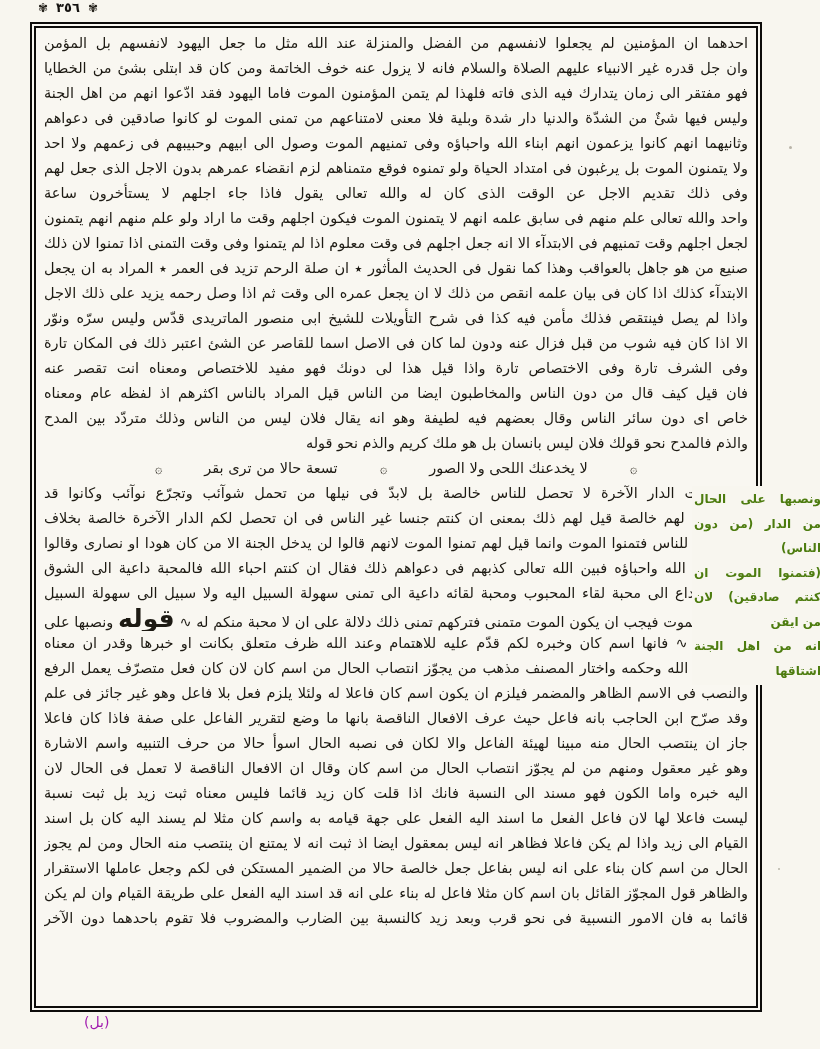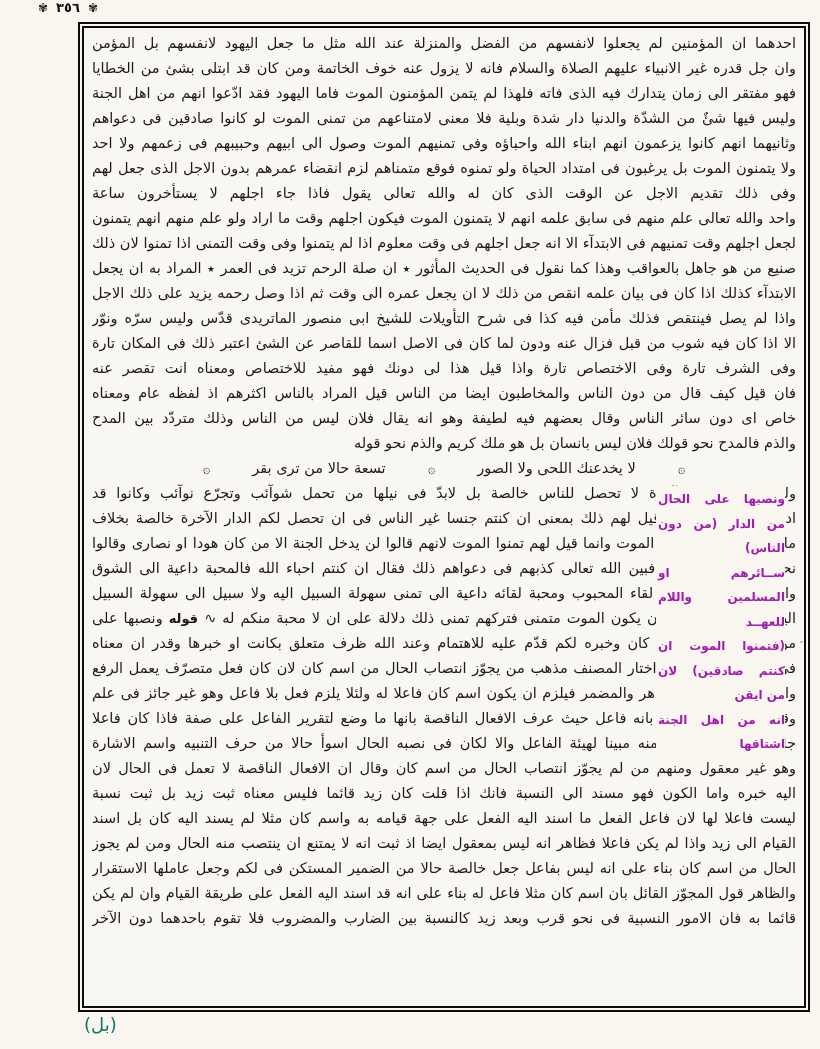--- a/index.html
+++ b/index.html
@@ -12,21 +12,21 @@
   
   .header{
     position:absolute;left:30px;top:0;width:732px;height:20px;
     font-size:13px;font-weight:bold;color:#141210;
     letter-spacing:1px;
   }
   .header .orn{font-size:12px;color:#23201a;padding:0 8px;}
   
   .frame{
     position:absolute;left:30px;top:22px;width:732px;height:990px;
-    border:2px solid #0d0c0a;box-sizing:border-box;background:#f9f7f1;margin-left:48px;
+    border:2px solid #0d0c0a;box-sizing:border-box;background:#f9f7f1;
   }
   .frame-inner{
     position:absolute;left:2px;top:2px;right:2px;bottom:2px;
     border:2px solid #0d0c0a;box-sizing:border-box;
   }
   
   .text{
     position:absolute;left:8px;right:8px;top:3px;bottom:3px;
     direction:rtl;overflow:hidden;
   }
@@ -36,33 +36,33 @@
     white-space:nowrap;
   }
   .line.justify{white-space:normal;}
   .line.right{text-align:right;text-align-last:right;white-space:normal;}
   .line.verse{
     display:flex;justify-content:center;align-items:center;gap:42px;
     white-space:nowrap;
   }
   .line.verse .rosette{font-size:13px;color:#26221a;}
   .line.qawluhu{white-space:normal;}
-  .qword{font-weight:bold;font-size:13px;letter-spacing:.5px;}
+  .qword{font-weight:bold;font-size:25px;letter-spacing:.5px;}
   
   .margin-note{
-    position:absolute;left:656px;top:486px;width:127px;
+    position:absolute;left:692px;top:486px;width:127px;
     direction:rtl;text-align:right;background:#f8f6ef;
-    font-size:12px;font-weight:bold;line-height:24.5px;color:#a21caf;
+    font-size:12px;font-weight:bold;line-height:24.5px;color:#4d7c0f;
     z-index:4;padding:1px 0 2px 2px;
   }
   .margin-note .mline{text-align:justify;text-align-last:right;}
   
   .catchword{
     position:absolute;left:84px;top:1014px;direction:rtl;
-    font-size:18px;color:#0f766e;
+    font-size:14px;color:#a21caf;
   }
   
   .speck{position:absolute;background:#b9b4a8;border-radius:50%;}
 </style>
 </head>
 <body>
 
 <div class="header">
   <span class="orn">✾</span><span>٣٥٦</span><span class="orn">✾</span>
 </div>
@@ -111,21 +111,20 @@
         <div class="line justify">القيام الى زيد واذا لم يكن فاعلا فظاهر انه ليس بمعقول ايضا اذ ثبت انه لا يمتنع ان ينتصب منه الحال ومن لم يجوز</div>
         <div class="line justify">الحال من اسم كان بناء على انه ليس بفاعل جعل خالصة حالا من الضمير المستكن فى لكم وجعل عاملها الاستقرار</div>
         <div class="line justify">والظاهر قول المجوّز القائل بان اسم كان مثلا فاعل له بناء على انه قد اسند اليه الفعل على طريقة القيام وان لم يكن</div>
         <div class="line justify">قائما به فان الامور النسبية فى نحو قرب وبعد زيد كالنسبة بين الضارب والمضروب فلا تقوم باحدهما دون الآخر</div>
       </div>
   </div>
 </div>
 
 <div class="margin-note">
   <div class="mline">ونصبها على الحال من الدار (من دون الناس)</div>
-  <div class="mline">ســائرهم او المسلمين واللام للعهــد</div>
   <div class="mline">(فتمنوا الموت ان كنتم صادقين) لان من ايقن</div>
   <div class="mline">انه من اهل الجنة اشتاقها</div>
 </div>
 
 <div class="catchword">(بل)</div>
 
 <div class="speck" style="left:789px;top:146px;width:3px;height:3px;"></div>
 <div class="speck" style="left:800px;top:641px;width:3px;height:2px;"></div>
 <div class="speck" style="left:778px;top:868px;width:2px;height:2px;"></div>
 

